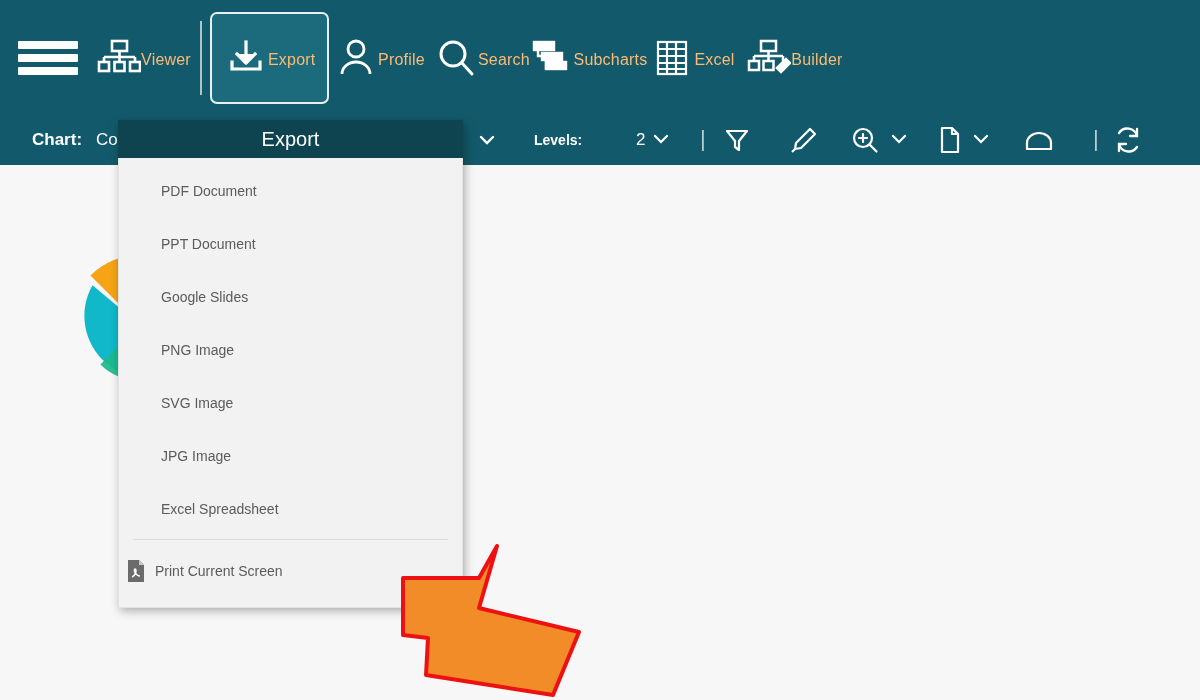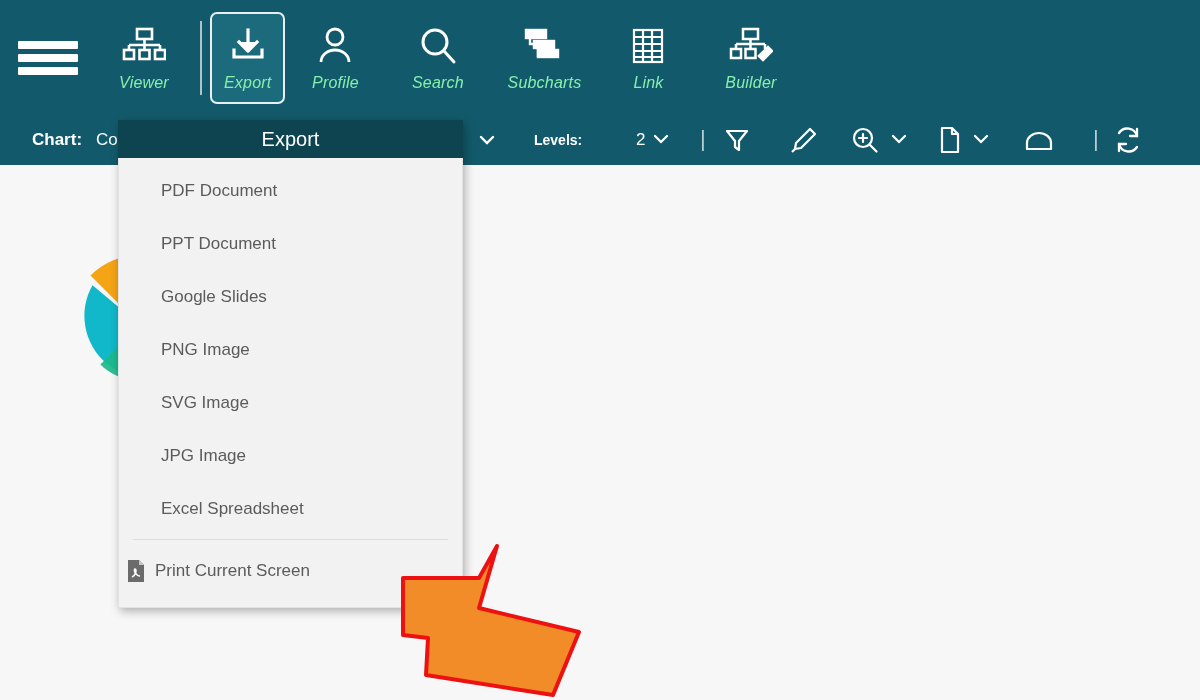--- a/index.html
+++ b/index.html
@@ -12,22 +12,22 @@
   
   #canvas{position:absolute;left:0;top:165px;width:1200px;height:535px;background:#f7f7f7;}
   #watermark{position:absolute;left:40px;top:60px;width:200px;height:200px;}
 
   
   #topbar{
     position:absolute;left:0;top:0;width:1200px;height:115px;
     background:#125a6b;display:flex;align-items:center;
   }
   .tb-item{
-    position:relative;display:flex;flex-direction:column;align-items:center;
-    justify-content:center;color:#86efac;height:88px;box-sizing:border-box;font-style:italic;
+    position:relative;display:flex;align-items:center;
+    justify-content:center;color:#fdba74;height:88px;box-sizing:border-box;
   }
   .tb-item .tb-label{font-size:16px;line-height:18px;margin-top:5px;letter-spacing:.2px;}
   .tb-ico{display:flex;align-items:center;justify-content:center;height:46px;}
   .tb-sep{width:2px;height:74px;background:#ffffff;opacity:.65;margin:0 8px;}
   #btn-hamburger{width:96px;height:115px;display:flex;align-items:center;justify-content:center;}
   .bar{width:60px;height:8px;background:#fff;border-radius:1px;margin:5px 0;display:block;}
   .tb-active{
     border:2px solid rgba(255,255,255,.9);border-radius:7px;
     background:#1b6b7d;padding:0 12px;height:92px;
   }
@@ -48,21 +48,21 @@
   
   #dropdown{position:absolute;left:118px;top:120px;width:345px;z-index:40;
     filter:drop-shadow(2px 3px 5px rgba(0,0,0,.30));}
   #dd-header{
     height:38px;background:#0d4450;color:#fff;display:flex;align-items:center;
     justify-content:center;font-size:20px;
   }
   #dd-panel{background:#f2f2f2;padding:6px 0 10px 0;border:1px solid #e2e2e2;border-top:none;}
   .dd-item{
     height:53px;display:flex;align-items:center;padding-left:42px;
-    color:#5b5b5b;font-size:17px;box-sizing:border-box;
+    color:#5b5b5b;font-size:14px;box-sizing:border-box;
   }
   .dd-sep{height:1px;background:#dcdcdc;margin:4px 14px 4px 14px;}
   .dd-item.with-icon{padding-left:6px;}
   .dd-ico{width:22px;height:26px;margin-right:8px;display:flex;align-items:center;justify-content:center;}
 
   
   #arrow{position:absolute;left:395px;top:530px;width:230px;height:170px;z-index:60;pointer-events:none;}
 </style>
 </head>
 <body>
@@ -145,21 +145,21 @@
     <span class="tb-label">Subcharts</span>
   </div>
 
   <div class="tb-item" style="width:100px;">
     <span class="tb-ico">
       <svg width="44" height="40" viewBox="0 0 44 40" stroke="#fff" stroke-width="2.2" fill="none">
         <rect x="8" y="4" width="28" height="32"></rect>
         <path d="M8 11 h28 M8 18 h28 M8 25 h28 M8 31 h28 M17 4 v32 M26 4 v32"></path>
       </svg>
     </span>
-    <span class="tb-label">Link</span>
+    <span class="tb-label">Excel</span>
   </div>
 
   <div class="tb-item" style="width:105px;">
     <span class="tb-ico">
       <svg width="44" height="40" viewBox="0 0 44 40" fill="none" stroke="#fff" stroke-width="2.5">
         <rect x="14" y="3" width="15" height="10"></rect>
         <path d="M21.5 13 v5 M7 18 h29 M7 18 v5 M21.5 18 v5 M36 18 v5"></path>
         <rect x="2" y="23" width="10" height="9"></rect>
           <rect x="16.5" y="23" width="10" height="9"></rect>
         <path d="M30 30 l9 -9 l4 4 l-9 9 z" fill="#fff"></path>

